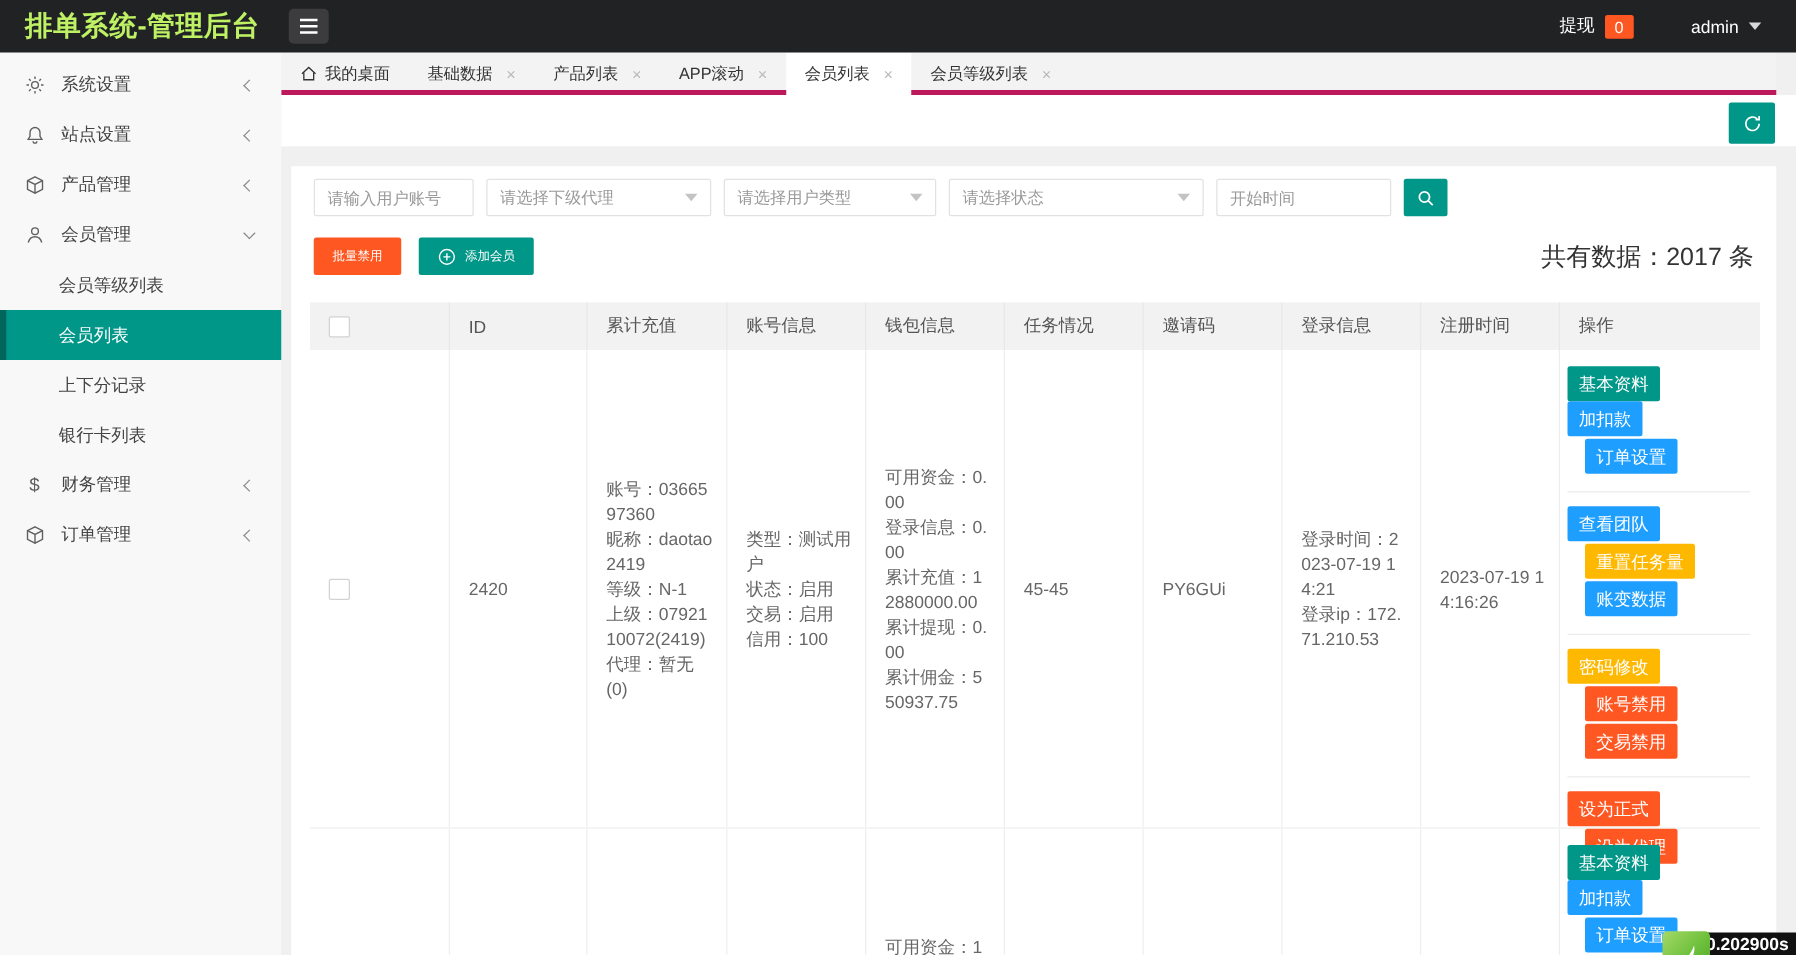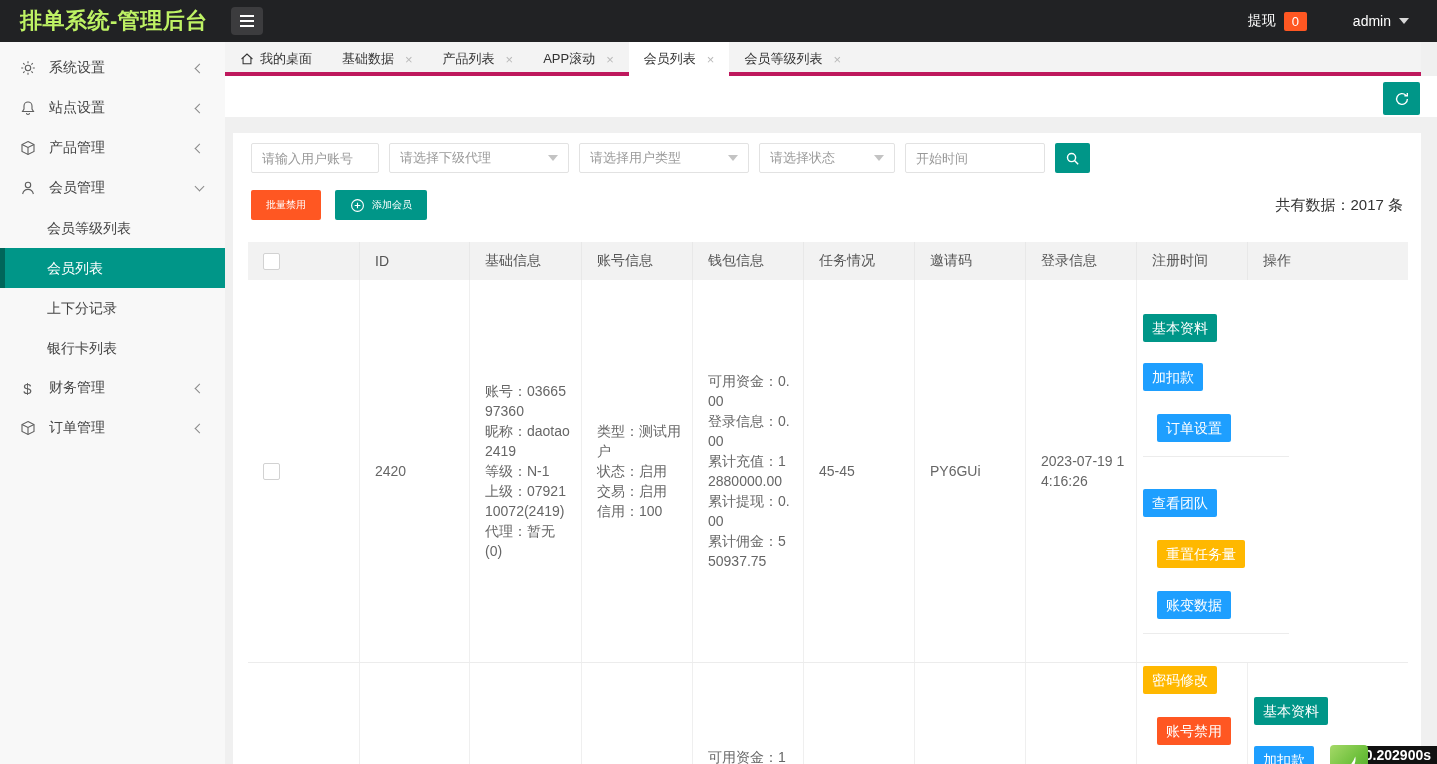--- a/index.html
+++ b/index.html
@@ -52,54 +52,54 @@
 
   
   .card { position:absolute; top:133px; left:233px; width:1188px; bottom:0; background:#fff; }
   .filter-row { display:flex; align-items:center; padding:10px 0 0 18px; }
   .f-input, .f-select { height:30px; border:1px solid #e2e2e2; border-radius:2px; background:#fff;
     font-size:13px; color:#999; padding:0 10px; display:flex; align-items:center; margin-right:10px; }
   .f-input input { border:none; outline:none; width:100%; font-size:13px; color:#666; font-family:inherit; }
   .f-input input::placeholder { color:#999; }
   .f-select { justify-content:space-between; cursor:pointer; }
   .sel-caret { width:0; height:0; border-left:5px solid transparent; border-right:5px solid transparent; border-top:6px solid #c3c3c3; margin-left:10px; }
-  .w-account { width:128px; } .w-agent { width:180px; } .w-type { width:170px; } .w-status { width:136px; } .w-time { width:140px; }
+  .w-account { width:128px; } .w-agent { width:180px; } .w-type { width:170px; } .w-status { width:204px; } .w-time { width:140px; }
   .search-btn { width:35px; height:30px; background:#009688; border:none; border-radius:2px;
     display:flex; align-items:center; justify-content:center; cursor:pointer; }
   .search-btn svg { width:17px; height:17px; }
 
   .btns-row { display:flex; align-items:center; margin:17px 18px 0 18px; }
   .btn { height:30px; border:none; border-radius:2px; color:#fff; font-size:10px; padding:0 15px;
     display:flex; align-items:center; cursor:pointer; font-family:inherit; }
   .btn-red { background:#FF5722; }
   .btn-teal { background:#009688; margin-left:14px; }
   .btn .plus-ic { margin-right:7px; display:flex; }
   .btn .plus-ic svg { width:15px; height:15px; }
-  .total { margin-left:auto; font-size:15px; color:#333; }
+  .total { margin-left:auto; font-size:20px; color:#333; }
 
   
   .table { margin:22px 13px 0 15px; }
   .thead { display:flex; background:#f2f2f2; height:38px; align-items:stretch; font-size:14px; color:#555; }
   .thead .th { display:flex; align-items:center; padding-left:15px; border-right:1px solid #e8e8e8; }
   .thead .th:last-child { border-right:none; }
   .trow { display:flex; background:#fff; border-bottom:1px solid #ececec; font-size:14px; color:#666; }
   .cell { border-right:1px solid #efefef; padding:10px 10px 10px 15px; display:flex; flex-direction:column;
     justify-content:center; line-height:20px; word-break:break-all; }
   .trow .cell:last-child { border-right:none; }
   .c0 { width:112px; } .c1 { width:110px; } .c2 { width:112px; } .c3,.c4,.c5,.c6,.c7,.c8 { width:111px; } .c9 { width:160px; }
   .row-1 { height:383px; }
   .row-2 { height:430px; }
   .checkbox { width:17px; height:17px; background:#fff; border:1px solid #d2d2d2; border-radius:2px; cursor:pointer; }
   .cell-lines div { margin:0; }
   .cell.actions { justify-content:flex-start; padding:13px 8px 0 6px; }
   .agroup { padding-bottom:12px; border-bottom:1px solid #ececec; margin-bottom:11px; }
   .agroup.last { border-bottom:none; }
   .aline { margin-bottom:2px; }
   .abtn { display:inline-block; height:28px; line-height:28px; padding:0 9px; border:none; border-radius:2px;
-    color:#fff; font-size:14px; cursor:pointer; font-family:inherit;margin-top:21px; }
+    color:#fff; font-size:14px; cursor:pointer; font-family:inherit; }
   .abtn.teal { background:#009688; } .abtn.blue { background:#1E9FFF; }
   .abtn.yellow { background:#FFB800; } .abtn.red { background:#FF5722; }
   .abtn.gap { margin-right:13px; }
   .indent { margin-left:14px; }
   .wallet-preview { padding-top:84px; justify-content:flex-start; }
 
   
   .trace-logo { position:absolute; right:69px; bottom:-19px; width:38px; height:38px; border-radius:4px;
     background:linear-gradient(135deg,#a5d968 0%,#6cbf3a 55%,#4ea22b 100%); z-index:40; cursor:pointer;
     display:flex; align-items:flex-start; justify-content:center; }
@@ -274,21 +274,21 @@
     </button>
     <span class="total">共有数据：2017 条</span>
   </div>
 
   <div class="table">
     <div class="thead">
       <div class="th c0">
           <span class="checkbox"></span>
         </div>
       <div class="th c1">ID</div>
-      <div class="th c2">基础信息</div>
+      <div class="th c2">累计充值</div>
       <div class="th c3">账号信息</div>
       <div class="th c4">钱包信息</div>
       <div class="th c5">任务情况</div>
       <div class="th c6">邀请码</div>
       <div class="th c7">登录信息</div>
       <div class="th c8">注册时间</div>
       <div class="th c9">操作</div>
     </div>
 
     <div class="trow row-1">
@@ -311,20 +311,24 @@
       </div>
       <div class="cell c4 cell-lines">
         <div>可用资金：0.00</div>
         <div>登录信息：0.00</div>
         <div>累计充值：12880000.00</div>
         <div>累计提现：0.00</div>
         <div>累计佣金：550937.75</div>
       </div>
       <div class="cell c5">45-45</div>
       <div class="cell c6">PY6GUi</div>
+      <div class="cell c7 cell-lines">
+        <div>登录时间：2023-07-19 14:21</div>
+        <div>登录ip：172.71.210.53</div>
+      </div>
       <div class="cell c8">2023-07-19 14:16:26</div>
       <div class="cell c9 actions">
         <div class="agroup">
           <div class="aline">
             <button class="abtn teal gap">基本资料</button>
             <button class="abtn blue">加扣款</button>
           </div>
           <div class="aline"><button class="abtn blue indent">订单设置</button></div>
         </div>
         <div class="agroup">

